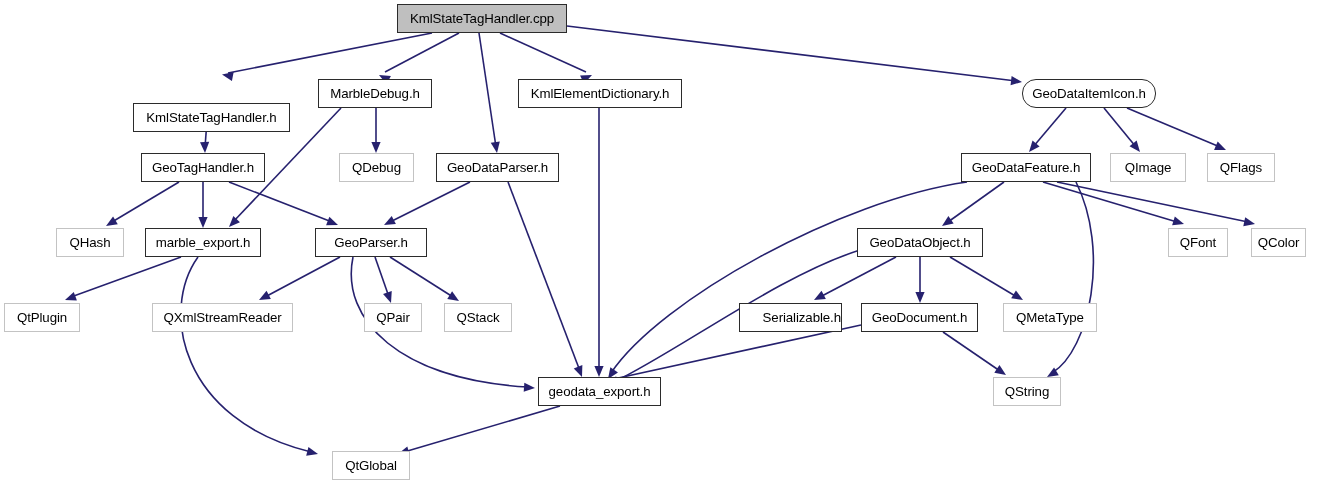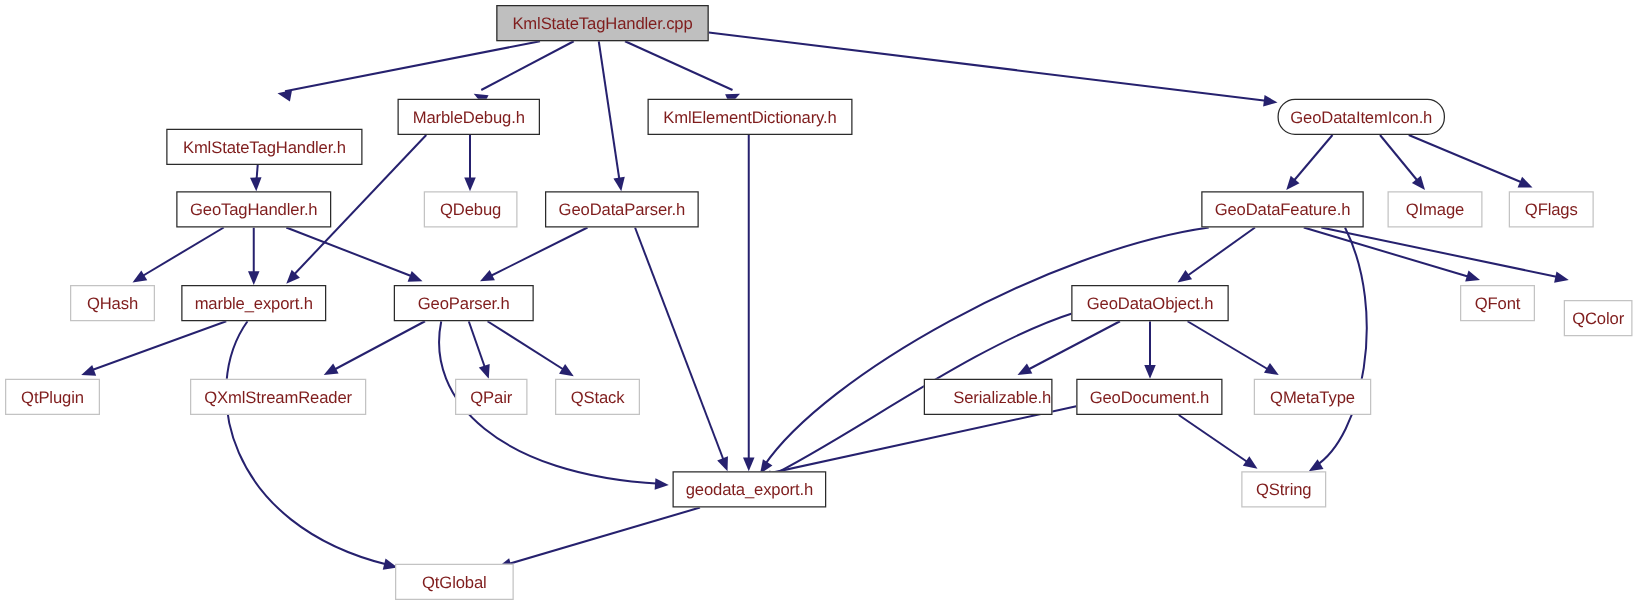--- a/index.html
+++ b/index.html
@@ -33,21 +33,21 @@
   }
   .node {
     position: absolute;
     box-sizing: border-box;
     display: flex;
     align-items: center;
     justify-content: center;
     white-space: nowrap;
     font-size: 13.3px;
     line-height: 1;
-    color: #7f1d1d;
+    color: #000000;
     letter-spacing: -0.1px;
   }
   .node.project {
     background: #ffffff;
     border: 1.6px solid #2b2b2b;
   }
   .node.qt {
     background: #ffffff;
     border: 1.2px solid #c3c3c3;
   }
@@ -177,21 +177,21 @@
       </div>
       <div class="node project" style="left: 315px; top: 228px; width: 112px; height: 29px;">
         <span class="node-label">GeoParser.h</span>
       </div>
       <div class="node project" style="left: 857px; top: 228px; width: 126px; height: 29px;">
         <span class="node-label">GeoDataObject.h</span>
       </div>
       <div class="node qt" style="left: 1168px; top: 228px; width: 60px; height: 29px;">
         <span class="node-label">QFont</span>
       </div>
-      <div class="node qt" style="left: 1251px; top: 228px; width: 55px; height: 29px; margin-top: 12px;">
+      <div class="node qt" style="left: 1251px; top: 228px; width: 55px; height: 29px;">
         <span class="node-label">QColor</span>
       </div>
       <div class="node qt" style="left: 4px; top: 303px; width: 76px; height: 29px;">
         <span class="node-label">QtPlugin</span>
       </div>
       <div class="node qt" style="left: 152px; top: 303px; width: 141px; height: 29px;">
         <span class="node-label">QXmlStreamReader</span>
       </div>
       <div class="node qt" style="left: 364px; top: 303px; width: 58px; height: 29px;">
         <span class="node-label">QPair</span>
@@ -207,17 +207,17 @@
       </div>
       <div class="node qt" style="left: 1003px; top: 303px; width: 94px; height: 29px;">
         <span class="node-label">QMetaType</span>
       </div>
       <div class="node project" style="left: 538px; top: 377px; width: 123px; height: 29px;">
         <span class="node-label">geodata_export.h</span>
       </div>
       <div class="node qt" style="left: 993px; top: 377px; width: 68px; height: 29px;">
         <span class="node-label">QString</span>
       </div>
-      <div class="node qt" style="left: 316px; top: 451px; width: 95px; height: 29px;">
+      <div class="node qt" style="left: 332px; top: 451px; width: 78px; height: 29px;">
         <span class="node-label">QtGlobal</span>
       </div>
     </div>
 </div>
 
 </body></html>

